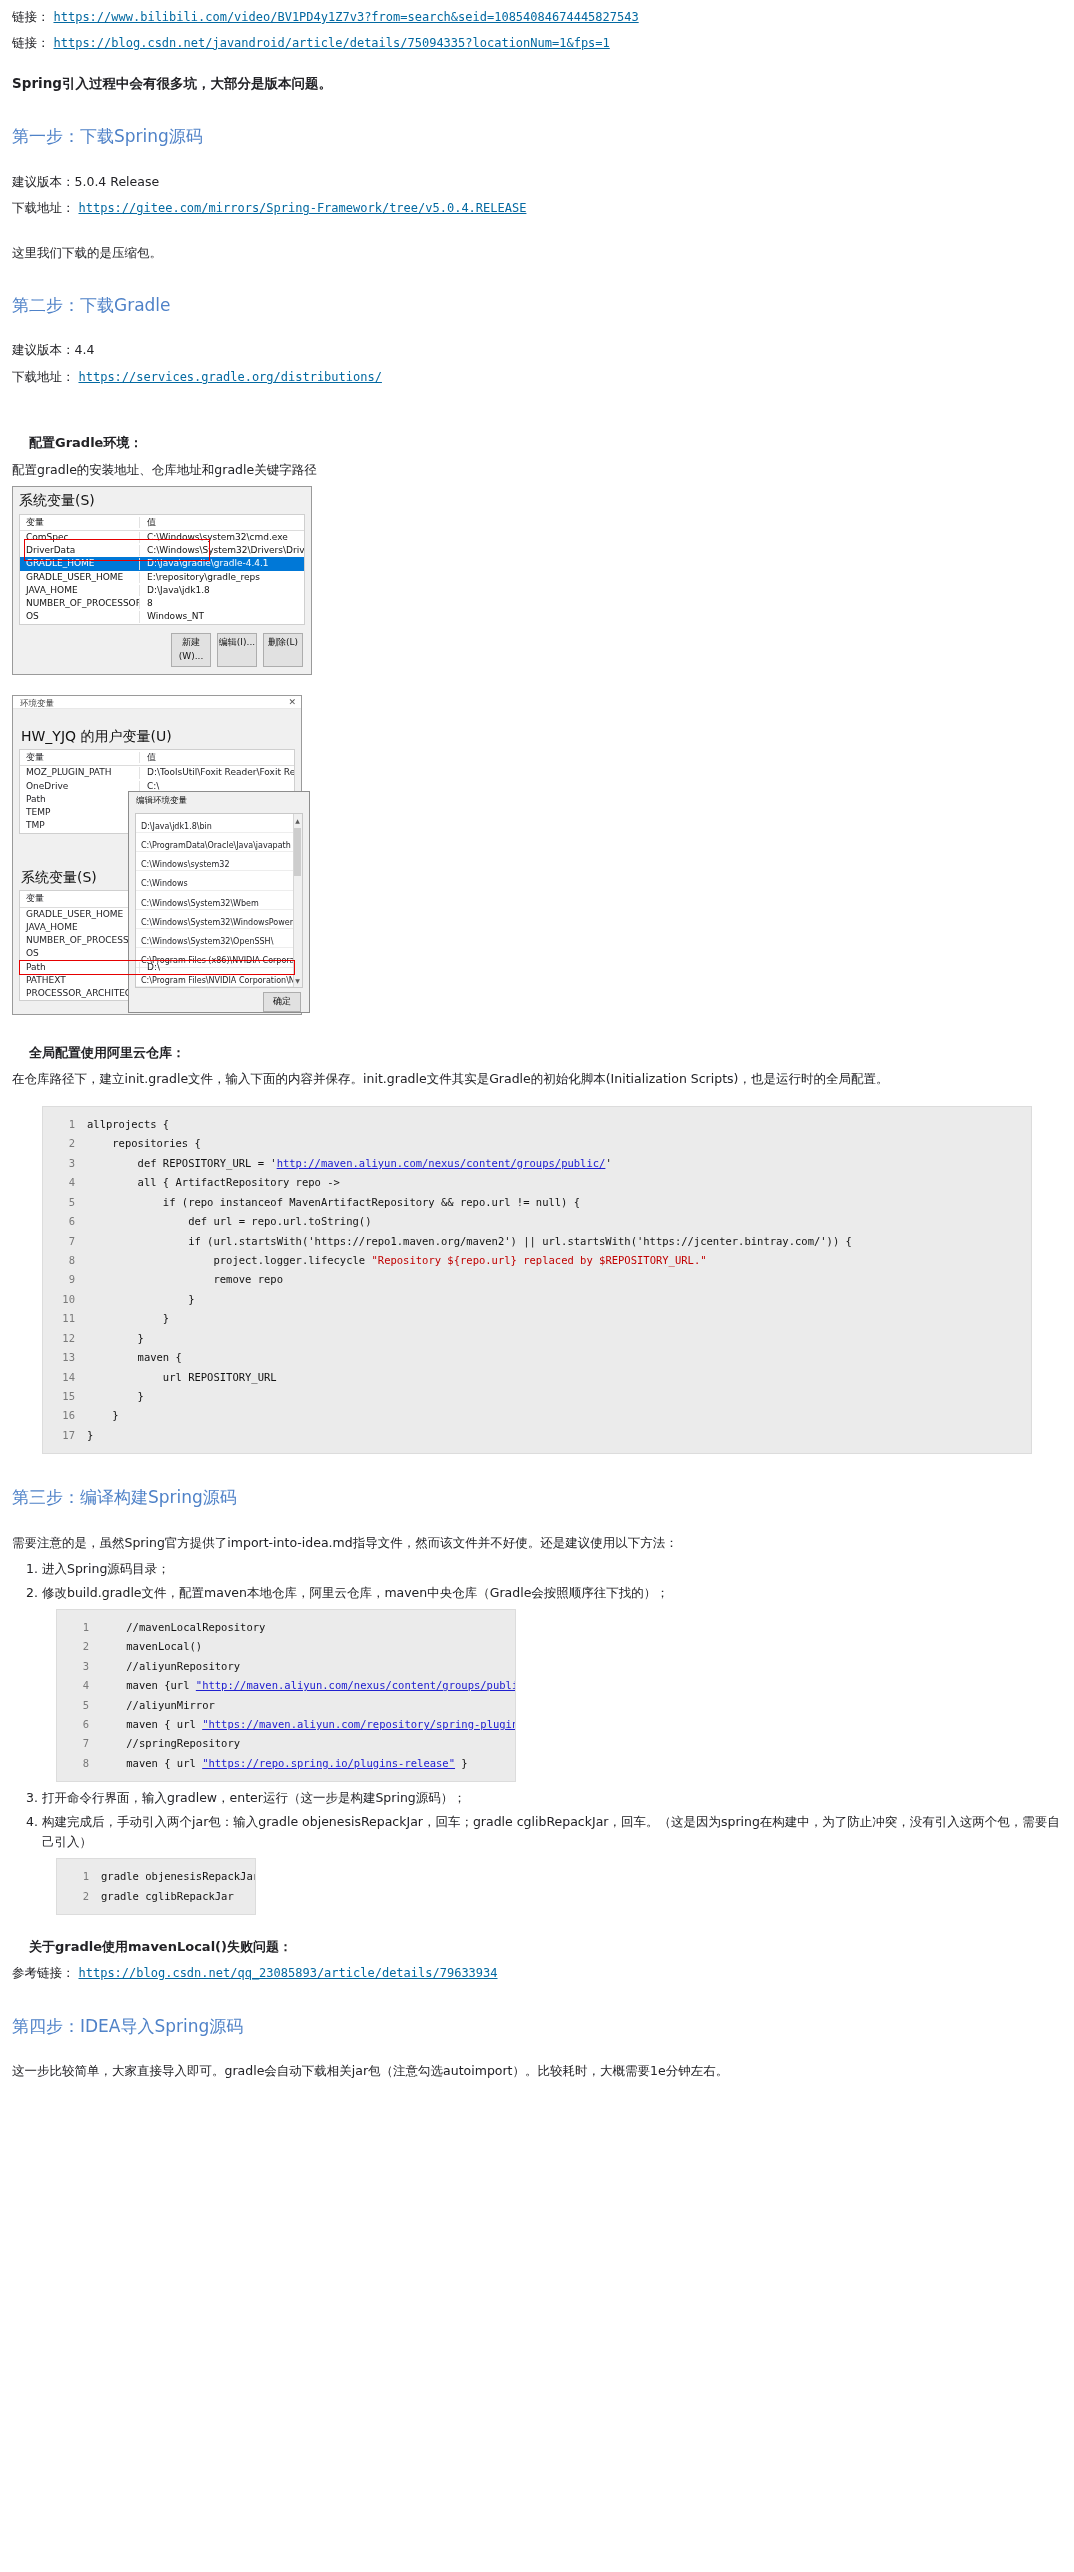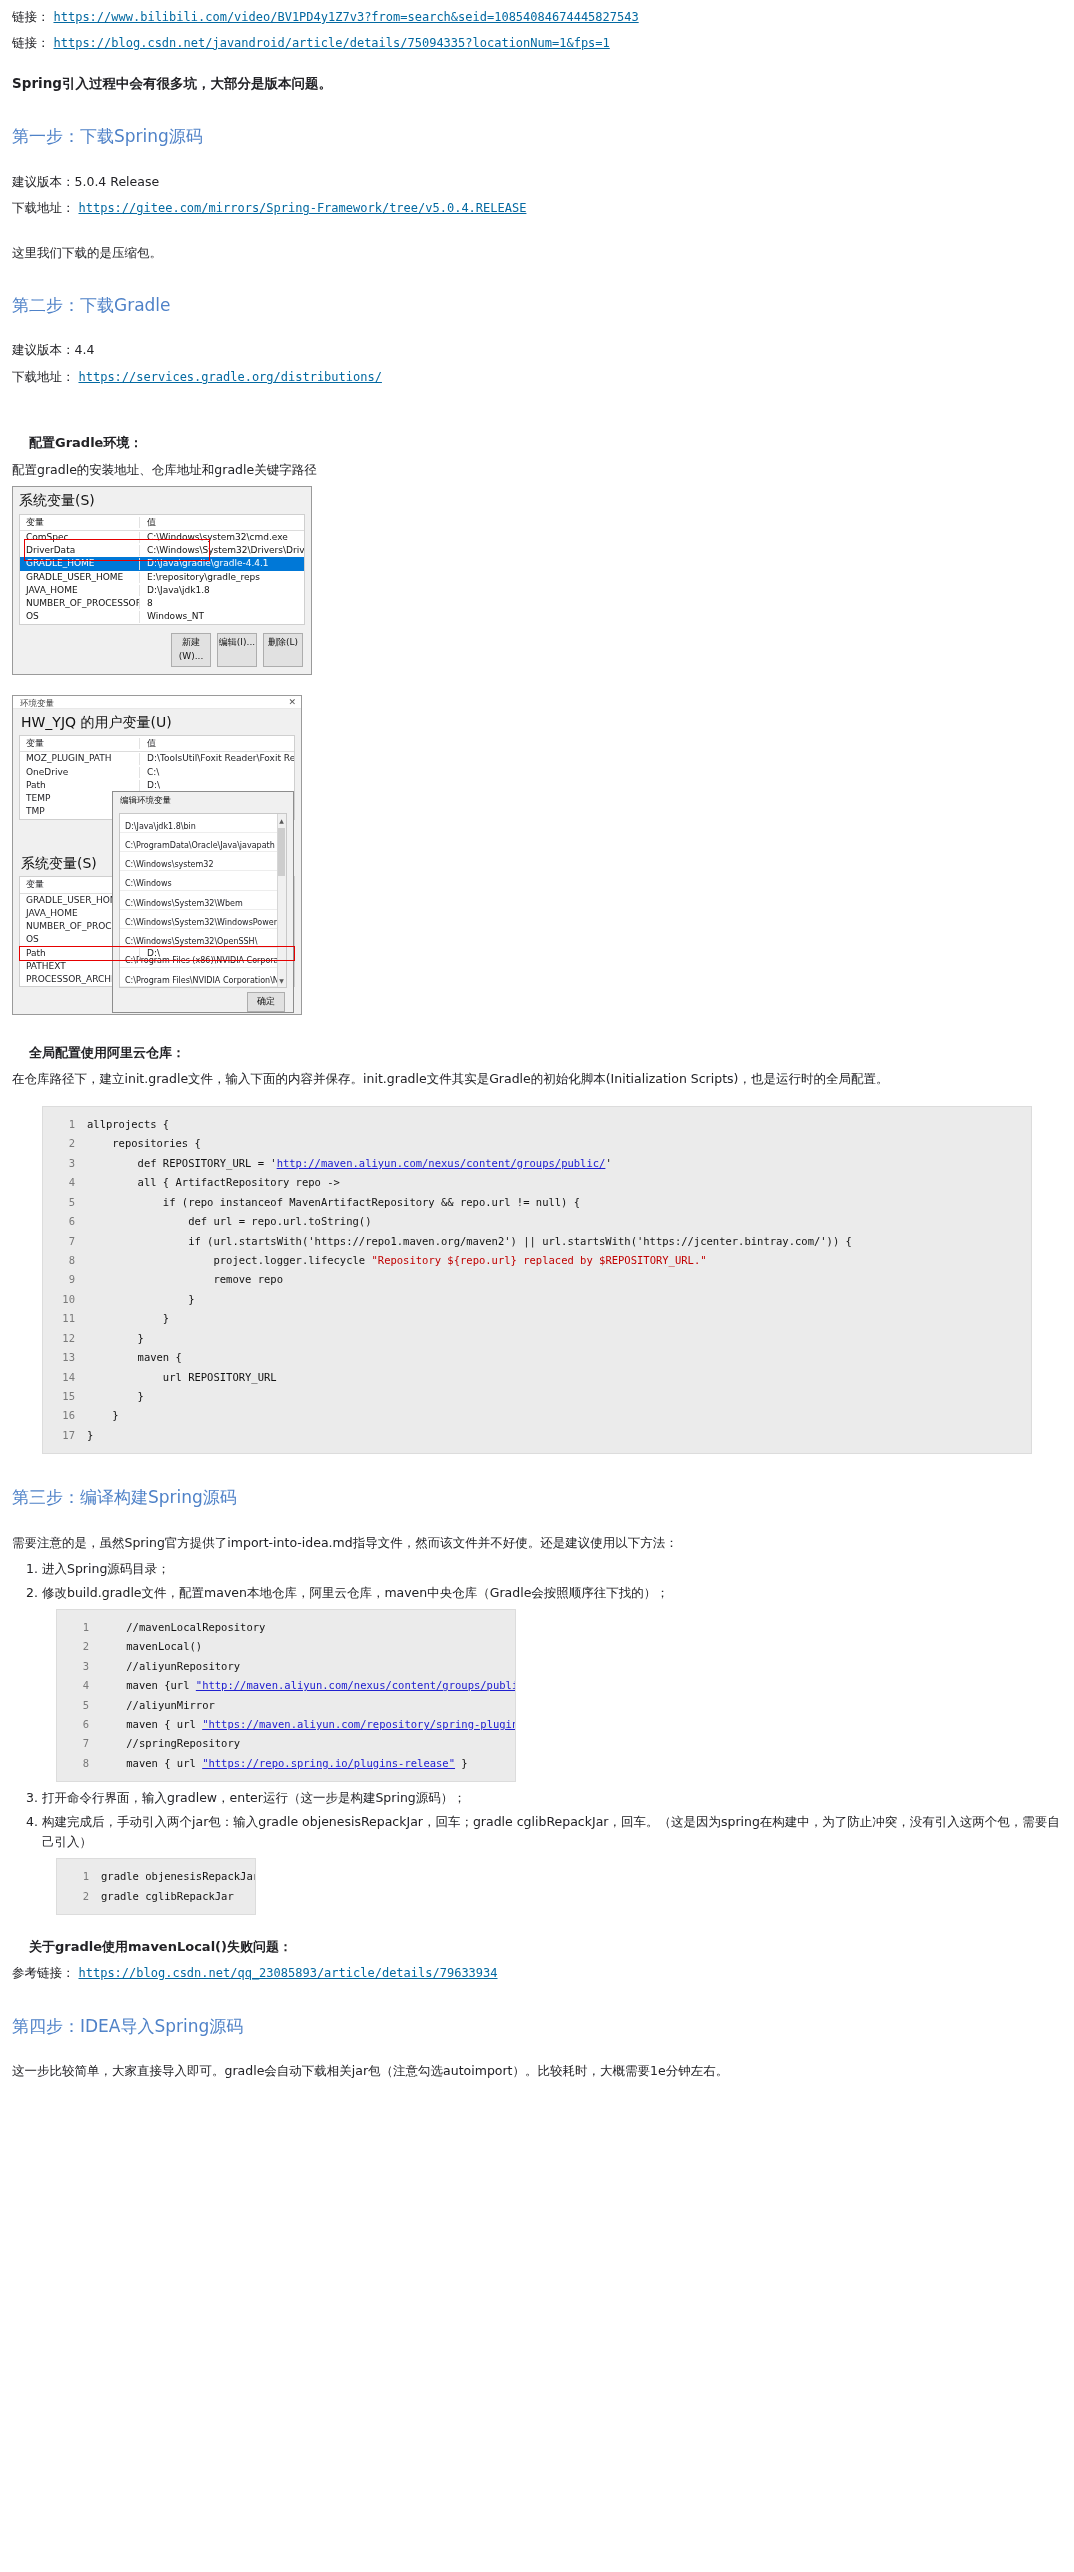--- a/index.html
+++ b/index.html
@@ -204,21 +204,21 @@
 
   <div style="height:14px;"></div>
 
   <div class="shot-wrap" style="width:290px; height:320px;">
     <div class="win2" style="width:290px; height:320px;">
       <div class="titlebar">
         <div class="ttl">环境变量</div>
         <div class="x">✕</div>
       </div>
 
-      <div style="padding:0 6px 0 6px;">
+      <div style="padding:14px 6px 0 6px;">
         <div class="group-label" style="padding-left:2px;">HW_YJQ 的用户变量(U)</div>
         <div class="grid" style="margin:0;">
           <div class="hdr">
             <div class="c1">变量</div>
             <div class="c2">值</div>
           </div>
           <div id="uservar-rows">
               <div class="row">
                 <div class="c1">MOZ_PLUGIN_PATH</div>
                 <div class="c2">D:\ToolsUtil\Foxit Reader\Foxit Reader\plugins\</div>
@@ -277,21 +277,21 @@
               </div>
               <div class="row">
                 <div class="c1">PROCESSOR_ARCHITECT...</div>
                 <div class="c2">AM</div>
               </div>
             </div>
         </div>
       </div>
     </div>
 
-    <div class="ovl" style="left:100px; top:96px; width:182px; height:222px;">
+    <div class="ovl" style="left:116px; top:96px; width:182px; height:222px;">
       <div class="ottl">编辑环境变量</div>
       <div class="pathlist" style="height:175px;">
         <div id="path-rows">
             <div class="pi">D:\Java\jdk1.8\bin</div>
             <div class="pi">C:\ProgramData\Oracle\Java\javapath</div>
             <div class="pi">C:\Windows\system32</div>
             <div class="pi">C:\Windows</div>
             <div class="pi">C:\Windows\System32\Wbem</div>
             <div class="pi">C:\Windows\System32\WindowsPowerShell\v1.0\</div>
             <div class="pi">C:\Windows\System32\OpenSSH\</div>

